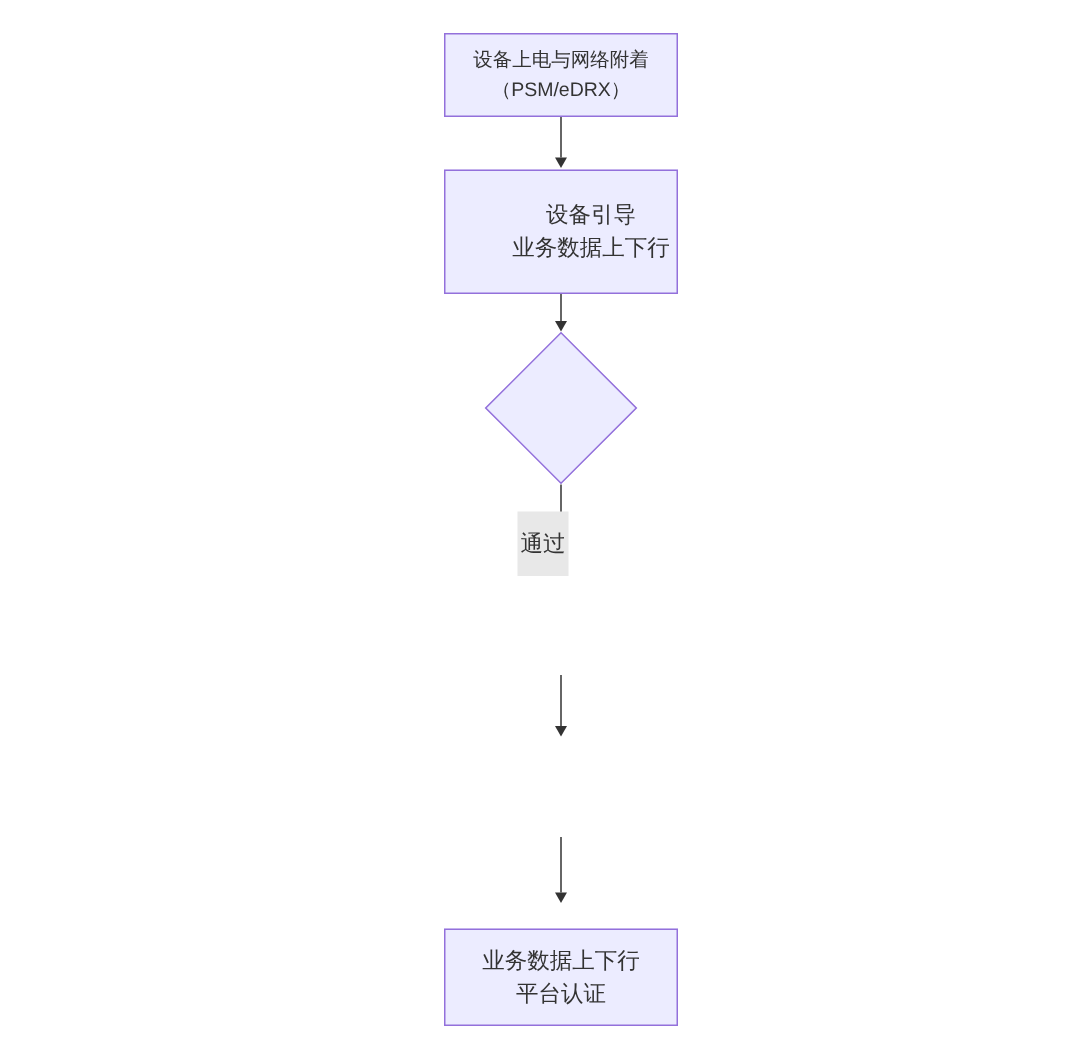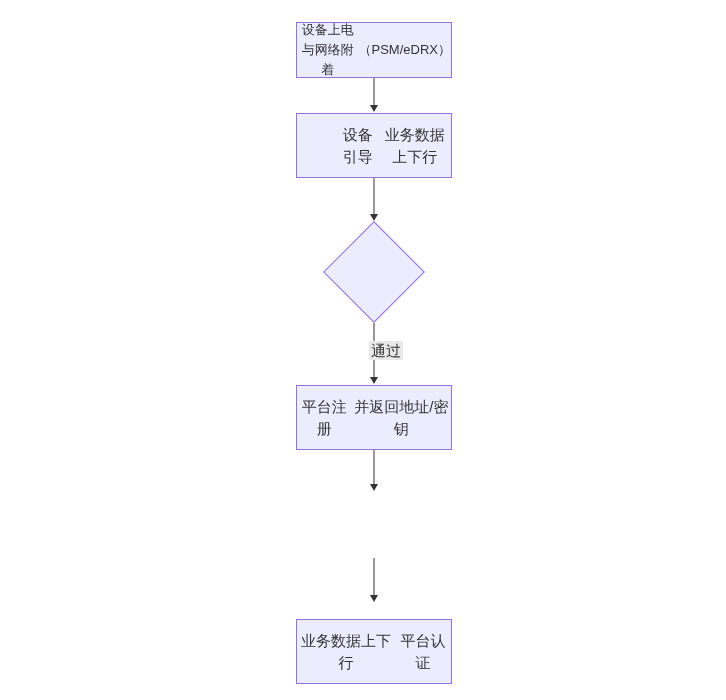--- a/index.html
+++ b/index.html
@@ -31,21 +31,21 @@
   .edges-svg line { stroke: var(--line-color); stroke-width: 1; }
   .edges-svg polygon { fill: var(--line-color); }
   .node {
     position: absolute;
     left: 296px;
     width: 156px;
     background: var(--node-fill);
     border: 1px solid var(--node-border);
     color: var(--text-color);
     display: flex;
-    flex-direction: row;
+    flex-direction: column;
     align-items: center;
     justify-content: center;
     text-align: center;
     font-size: 15px;
     line-height: 22px;
   }
   .node.small-text { font-size: 13px; line-height: 20px; }
   .diamond-shape {
     position: absolute;
     left: 338px;
@@ -61,28 +61,28 @@
     left: 314px;
     top: 261px;
     width: 120px;
     text-align: center;
     color: var(--text-color);
     font-size: 15px;
     line-height: 22px;
   }
   .edge-label {
     position: absolute;
-    left: 386px;
+    left: 362px;
     top: 341px;
     transform: translateX(-50%);
     background: var(--label-bg);
     color: var(--text-color);
     font-size: 15px;
     line-height: 19px;
-    padding: 0 2px;
+    padding: 12px 2px;
     white-space: nowrap;
   }
 </style>
 </head>
 <body>
 
 <div class="canvas">
 
   <svg class="edges-svg" viewBox="0 0 726 700" xmlns="http://www.w3.org/2000/svg">
 
@@ -100,33 +100,29 @@
 
     <line x1="374" y1="558" x2="374" y2="595"></line>
     <polygon points="370,595 378,595 374,602"></polygon>
   </svg>
 
   <div class="node small-text" style="top:22px; height:56px;">
     <span>设备上电与网络附着</span>
     <span>（PSM/eDRX）</span>
   </div>
 
-  <div class="node" style="top:113px; height:65px;padding-left:40px;">
+  <div class="node" style="top:113px; height:83px;padding-left:40px;">
     <span>设备引导</span>
     <span>业务数据上下行</span>
   </div>
 
   <div class="diamond-shape"></div>
 
   <div class="edge-label">通过</div>
 
-  <div class="node" style="top:385px; height:65px;">
-    <span>平台注册</span>
-    <span>并返回地址/密钥</span>
-  </div>
 
 
   <div class="node" style="top:603px; height:65px;margin-top:16px;">
     <span>业务数据上下行</span>
     <span>平台认证</span>
   </div>
 
 </div>
 
 </body></html>

